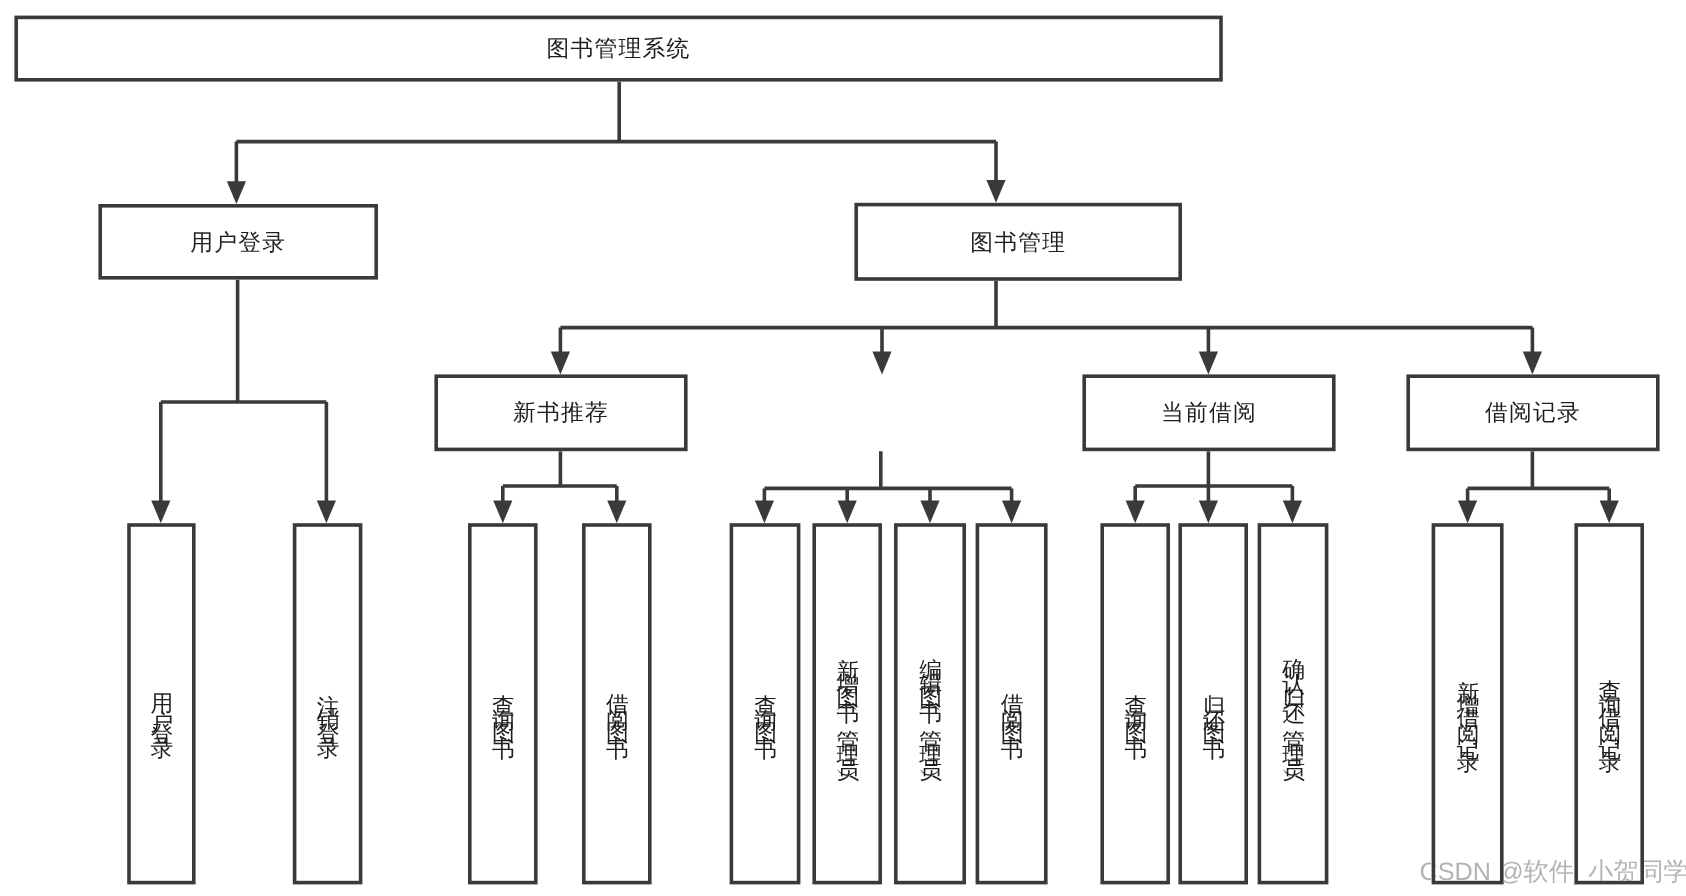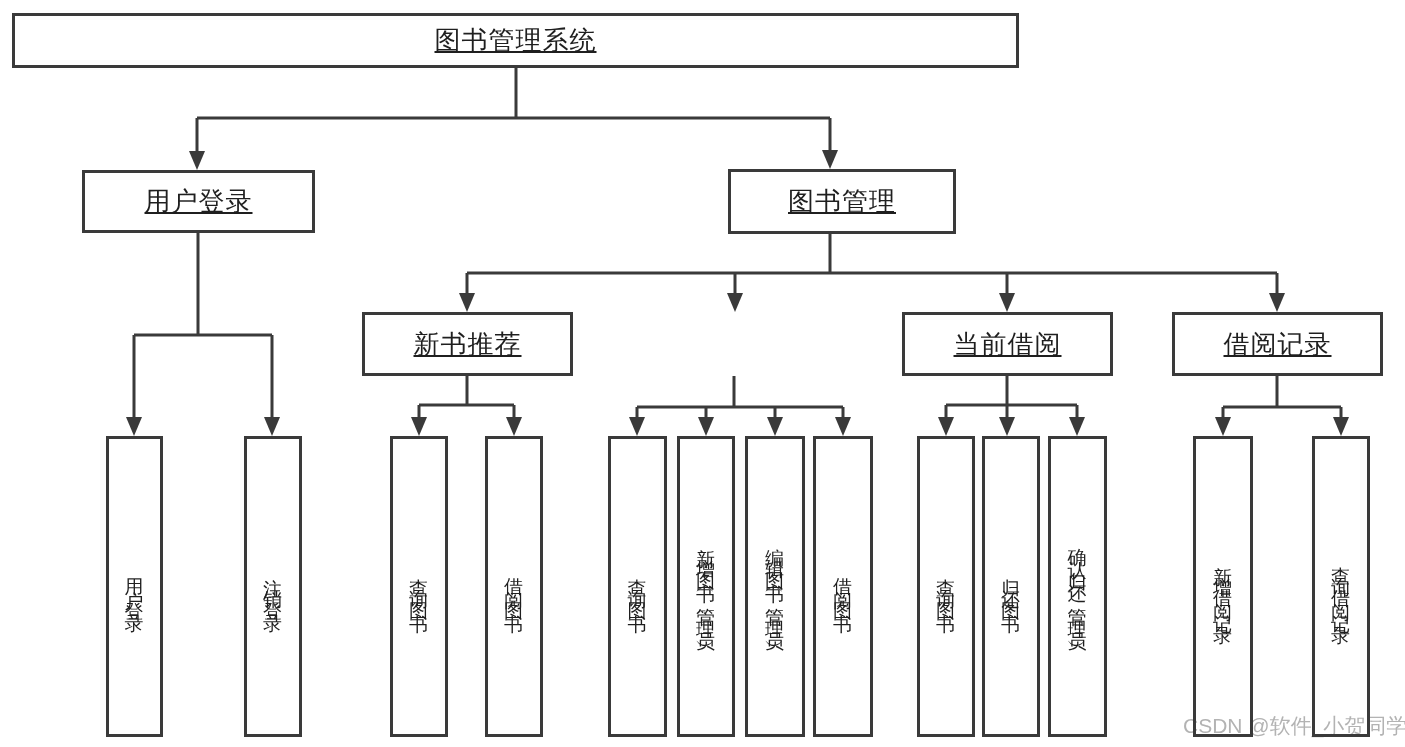--- a/index.html
+++ b/index.html
@@ -7,21 +7,21 @@
   .stage{
     position:relative;width:1405px;height:747px;background:#ffffff;
     font-family:"Liberation Sans","DejaVu Sans",sans-serif;overflow:hidden;
   }
   .connectors{position:absolute;left:0;top:0;width:1405px;height:747px;z-index:1;}
   .box{
     position:absolute;box-sizing:border-box;border:3px solid #3a3a3a;background:#ffffff;
     display:flex;align-items:center;justify-content:center;z-index:2;
   }
   .hlabel{
-    color:#1f1f1f;font-size:26px;letter-spacing:1px;white-space:nowrap;text-decoration:underline;
+    color:#1f1f1f;font-size:19px;letter-spacing:1px;white-space:nowrap;
   }
   .leaf{top:436px;height:301px;}
   .vlabel{
     color:#1f1f1f;font-size:19px;letter-spacing:12px;line-height:1;
     writing-mode:vertical-rl;white-space:nowrap;
   }
   .watermark{
     position:absolute;left:1183px;top:712px;z-index:3;color:#b3b3b3;
     font-size:21px;white-space:nowrap;mix-blend-mode:darken;
   }
@@ -64,21 +64,21 @@
     </g>
   </svg>
 
   <div class="box" style="left:12px;top:13px;width:1007px;height:55px">
     <span class="hlabel">图书管理系统</span>
   </div>
 
   <div class="box" style="left:82px;top:170px;width:233px;height:63px">
     <span class="hlabel">用户登录</span>
   </div>
-  <div class="box" style="left:728px;top:169px;width:228px;height:65px">
+  <div class="box" style="left:712px;top:169px;width:273px;height:65px">
     <span class="hlabel">图书管理</span>
   </div>
 
   <div class="box" style="left:362px;top:312px;width:211px;height:64px">
     <span class="hlabel">新书推荐</span>
   </div>
   <div class="box" style="left:902px;top:312px;width:211px;height:64px">
     <span class="hlabel">当前借阅</span>
   </div>
   <div class="box" style="left:1172px;top:312px;width:211px;height:64px">

